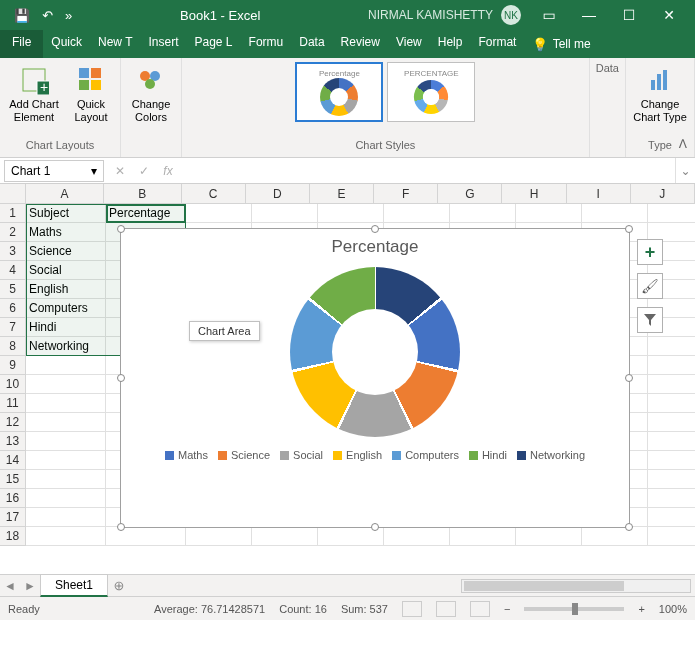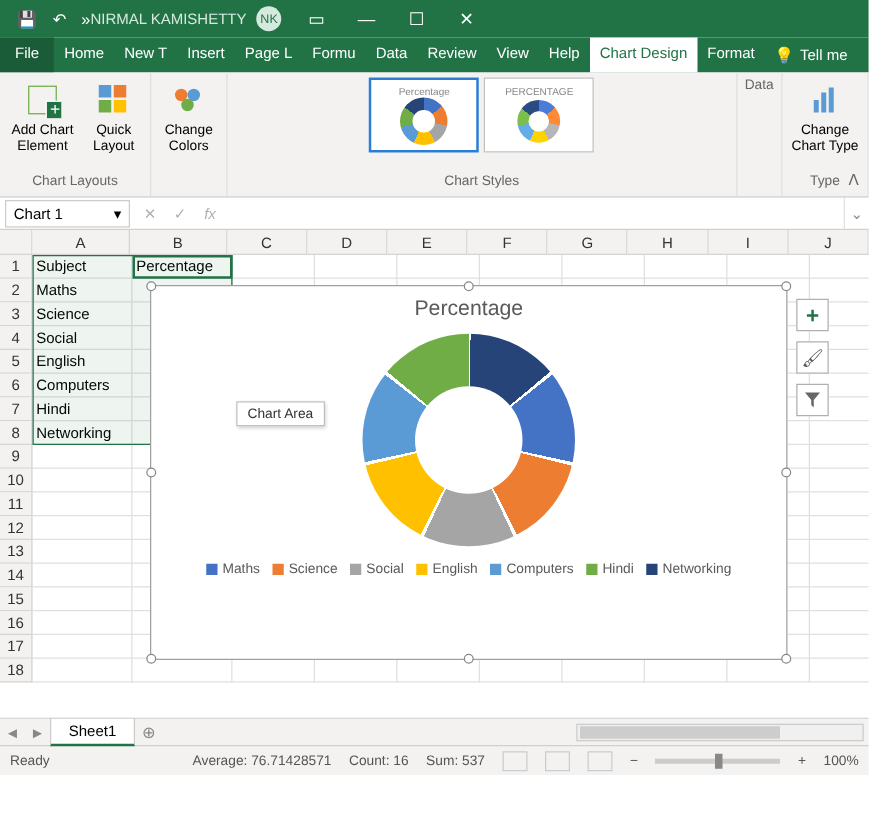--- a/index.html
+++ b/index.html
@@ -93,40 +93,40 @@
 </style>
 </head>
 <body>
 
 <div class="titlebar">
   <div class="qat">
     <span class="icon">💾</span>
     <span class="icon">↶</span>
     <span class="icon">»</span>
   </div>
+  <div class="title">Book1 - Excel</div>
   <span class="user">NIRMAL KAMISHETTY</span>
   <span class="avatar">NK</span>
   <span class="winbtn">▭</span>
   <span class="winbtn">—</span>
   <span class="winbtn">☐</span>
   <span class="winbtn">✕</span>
 </div>
 
 <div class="tabsbar">
   <div class="tab file">File</div>
-  <div class="tab">Home</div>
+  <div class="tab">Quick</div>
   <div class="tab">New T</div>
   <div class="tab">Insert</div>
   <div class="tab">Page L</div>
   <div class="tab">Formu</div>
   <div class="tab">Data</div>
   <div class="tab">Review</div>
   <div class="tab">View</div>
   <div class="tab">Help</div>
-  <div class="tab active">Chart Design</div>
   <div class="tab">Format</div>
   <div class="tab tellme">
       <span class="bulb">💡</span>
       <span>Tell me</span>
     </div>
 </div>
 
 <div class="ribbon">
   <div class="group">
     <div class="group-content">

